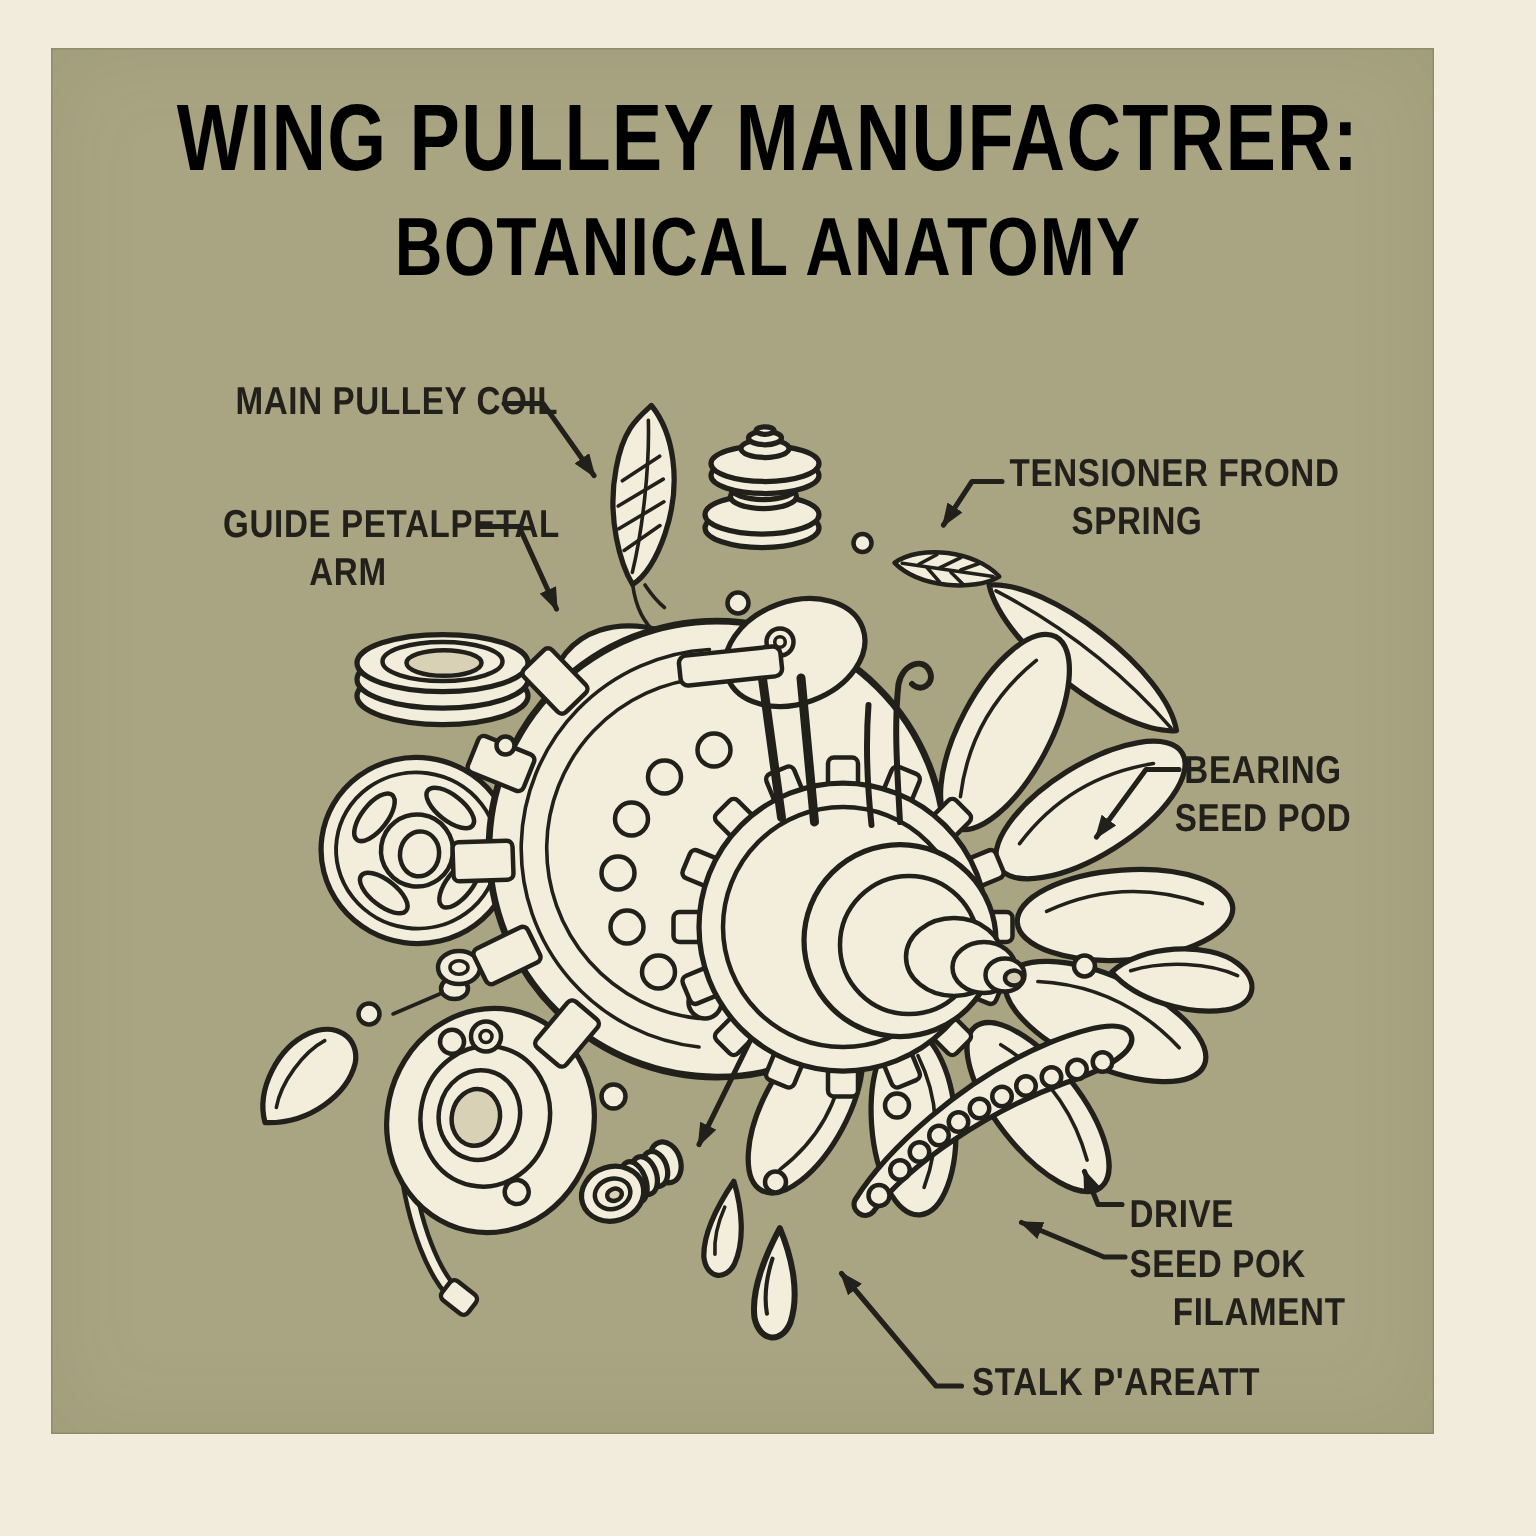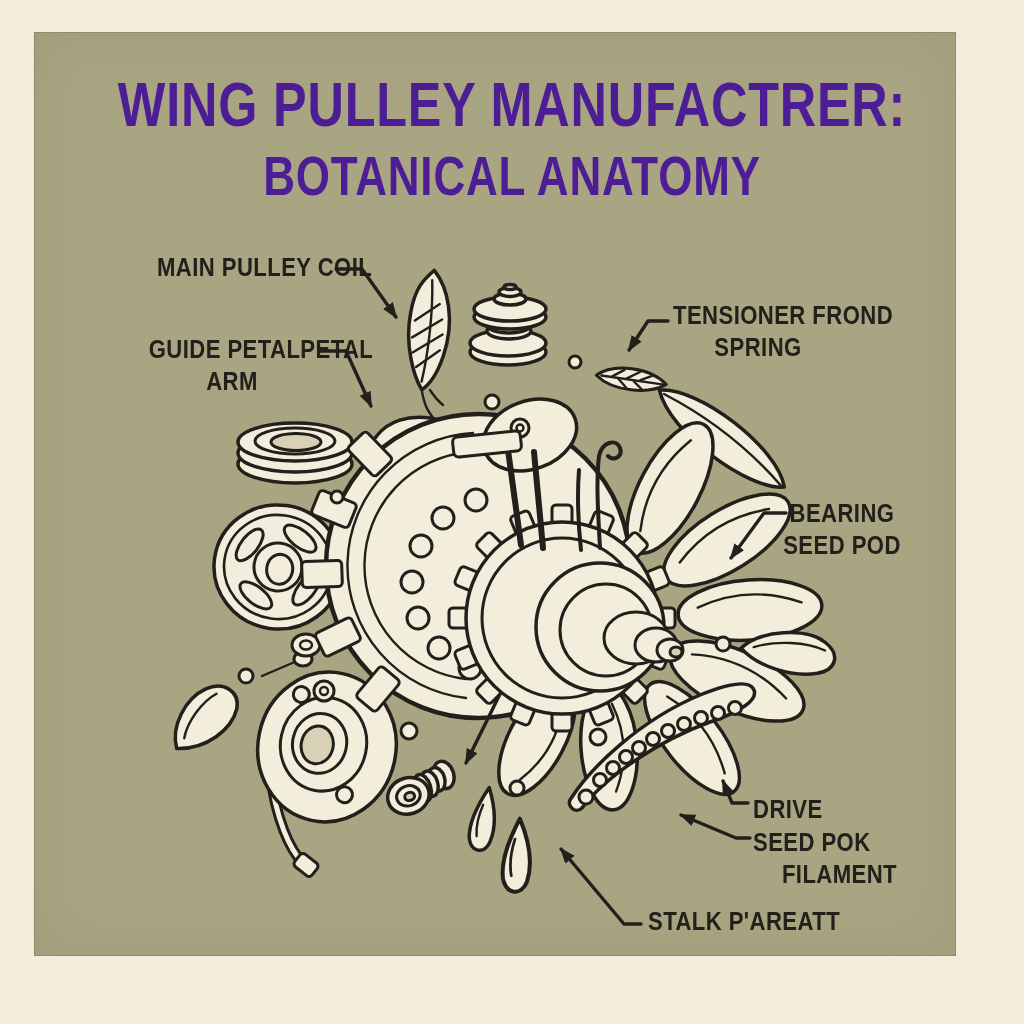--- a/index.html
+++ b/index.html
@@ -1,20 +1,20 @@
 <!DOCTYPE html>
 <html><head>
 <meta charset="utf-8">
 <style>
   html,body{margin:0;padding:0;}
   body{width:1024px;height:1024px;overflow:hidden;font-family:"Liberation Sans",sans-serif;}
   .poster{position:relative;width:1024px;height:1024px;background:#f1ecdb;}
   .panel{position:absolute;left:34px;top:32px;width:922px;height:924px;background:#a9a583;
          box-shadow:inset 0 0 0 1px #8f8c6c, inset 0 0 60px rgba(90,88,60,.12);}
-  .titlewrap{position:absolute;left:0;top:72px;width:1024px;text-align:center;color:#4c1d95;}
+  .titlewrap{position:absolute;left:0;top:60px;width:1024px;text-align:center;color:#000000;}
   .t1{font-size:63px;font-weight:800;letter-spacing:1px;line-height:1.02;
       transform:scaleX(.8);transform-origin:50% 0;white-space:nowrap;}
   .t2{font-size:55px;font-weight:800;letter-spacing:1px;margin-top:8px;
       transform:scaleX(.8);transform-origin:50% 0;white-space:nowrap;}
   .label{position:absolute;color:#21201a;font-weight:700;font-size:26px;letter-spacing:.5px;line-height:1.22;}
   .cL{transform:scaleX(.85);transform-origin:0 0;white-space:nowrap;}
   .cC{transform:scaleX(.85);transform-origin:50% 0;text-align:center;}
   .cC span{display:block;white-space:nowrap;}
   .stack span{display:block;white-space:nowrap;}
   svg{position:absolute;left:0;top:0;}

